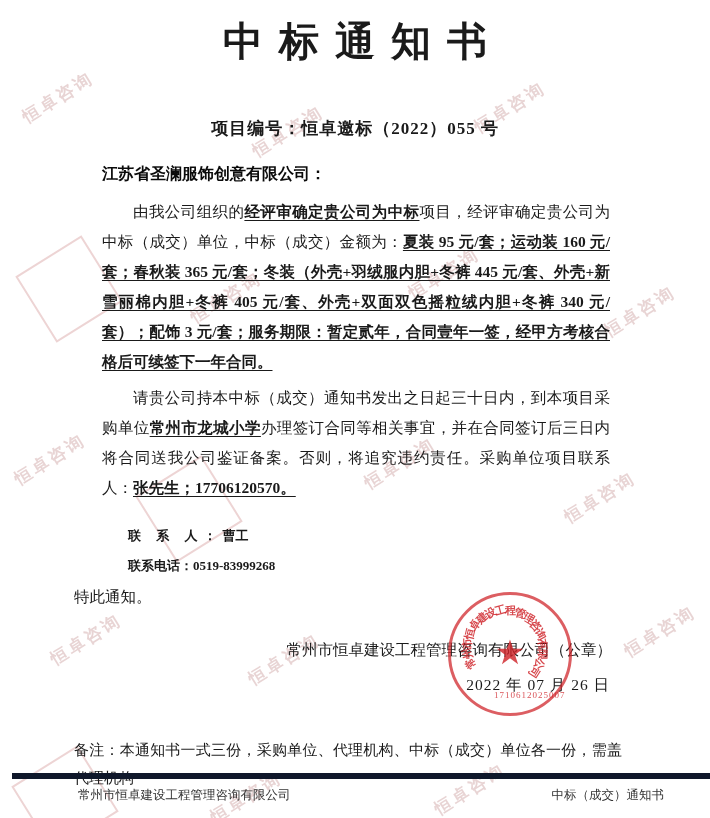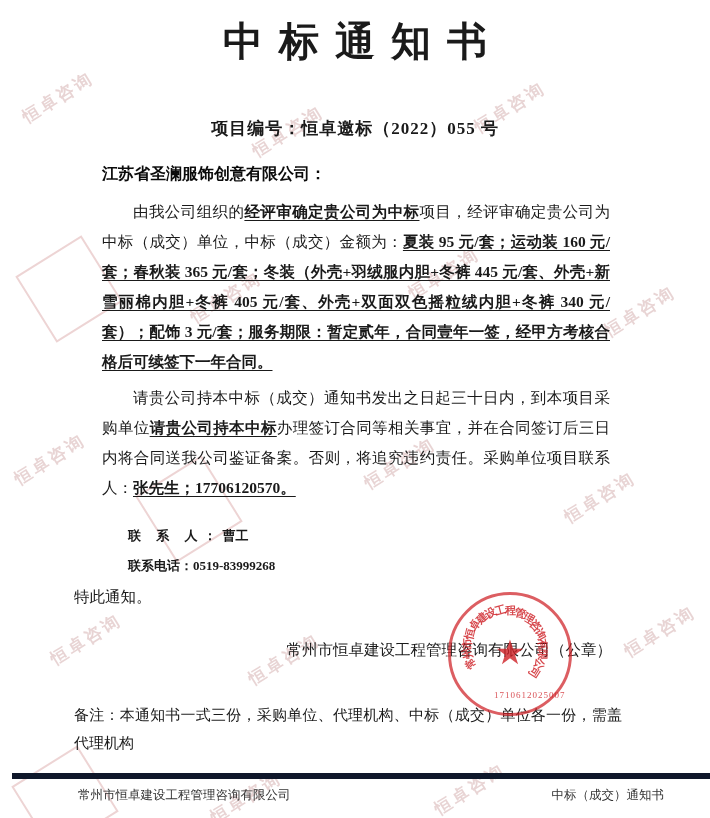--- a/index.html
+++ b/index.html
@@ -219,32 +219,33 @@
 
     <div class="doc-title">中标通知书</div>
 
     <div class="doc-number">项目编号：恒卓邀标（2022）055 号</div>
 
     <div class="addressee">江苏省圣澜服饰创意有限公司：</div>
 
     <div class="body-block">
       <p class="para"><span>由我公司组织的</span><span class="u b">经评审确定贵公司为中标</span><span>项目，经评审确定贵公司为中标（成交）单位，中标（成交）金额为：</span><span class="u b">夏装 95 元/套；运动装 160 元/套；春秋装 365 元/套；冬装（外壳+羽绒服内胆+冬裤 445 元/套、外壳+新雪丽棉内胆+冬裤 405 元/套、外壳+双面双色摇粒绒内胆+冬裤 340 元/套）；配饰 3 元/套；服务期限：暂定贰年，合同壹年一签，经甲方考核合格后可续签下一年合同。</span></p>
 
-      <p class="para"><span>请贵公司持本中标（成交）通知书发出之日起三十日内，到本项目采购单位</span><span class="u b">请贵公司持本中标</span><span>办理签订合同等相关事宜，并在合同签订后三日内将合同送我公司鉴证备案。否则，将追究违约责任。采购单位项目联系人：</span><span class="u b">张先生；17706120570。</span></p>
+      <p class="para"><span>请贵公司持本中标（成交）通知书发出之日起三十日内，到本项目采购单位</span><span class="u b">常州市龙城小学</span><span>办理签订合同等相关事宜，并在合同签订后三日内将合同送我公司鉴证备案。否则，将追究违约责任。采购单位项目联系人：</span><span class="u b">张先生；17706120570。</span></p>
 
     </div>
 
     <div class="sign-block">
       <p class="sign-line"><span class="contact-label">联 系 人：</span><span>曹工</span></p>
       <p class="sign-line"><span>联系电话：</span><span>0519-83999268</span></p>
     </div>
 
     <div class="notice-line">特此通知。</div>
 
     <div class="org-line">常州市恒卓建设工程管理咨询有限公司（公章）</div>
+    <div class="date-line">2022 年 07 月 26 日</div>
 
     <div class="remark">
       <span>备注：</span><span>本通知书一式三份，采购单位、代理机构、中标（成交）单位各一份，需盖代理机构</span>
     </div>
 
   </div>
 
   <div class="seal">
     <div class="seal-text" id="seal-arc">
         <span style="transform: translate(-43.1622px, 17.8464px) rotate(-122deg);">常</span>

